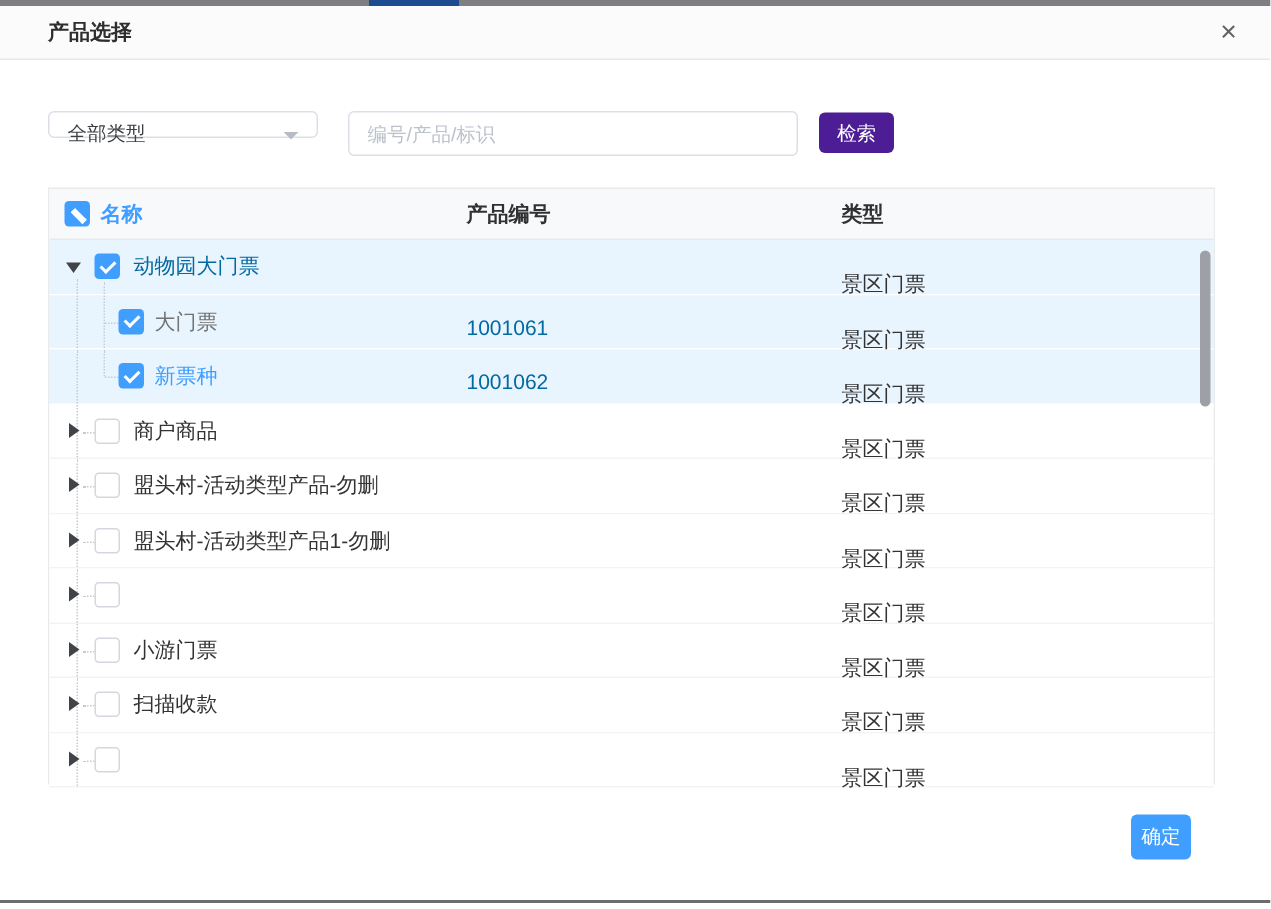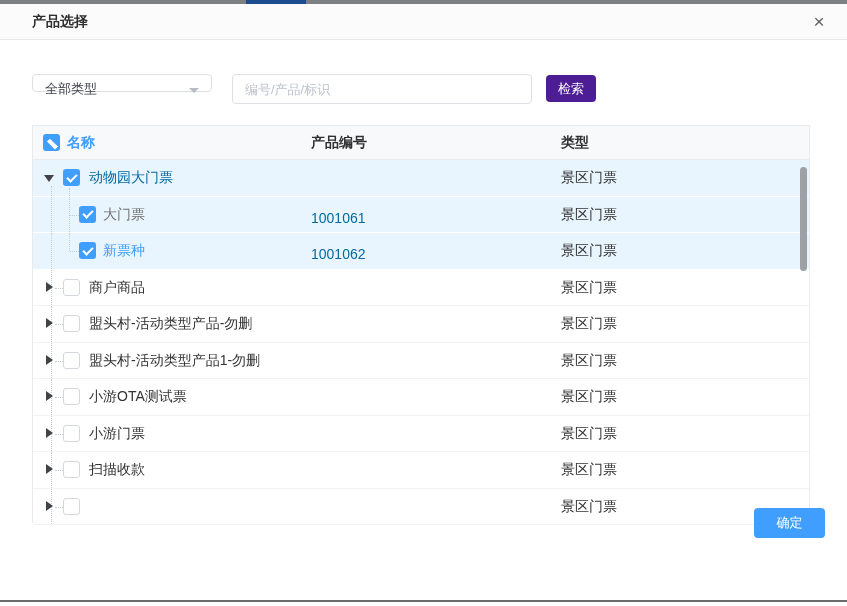--- a/index.html
+++ b/index.html
@@ -40,21 +40,21 @@
   .thead{position:relative;height:33px;background:#f8f9fb;border-bottom:1px solid #e9eaec;}
   .thead .h-name{position:absolute;left:34px;top:0;line-height:33px;font-size:14px;font-weight:bold;}
   .thead .h-code{position:absolute;left:278px;top:0;line-height:33px;font-size:14px;font-weight:bold;color:#303133;}
   .thead .h-type{position:absolute;left:528px;top:0;line-height:33px;font-size:14px;font-weight:bold;color:#303133;}
 
   .tbody{position:relative;}
   .row{position:relative;height:36.5px;box-sizing:border-box;border-bottom:1px solid #f1f3f5;background:#fff;}
   .row.hl{background:#e8f4fe;border-bottom:1px solid #ffffff;}
   .cell-name{position:absolute;top:0;line-height:35px;font-size:14px;color:#333;white-space:nowrap;}
   .cell-code{position:absolute;left:278px;top:4px;line-height:35px;font-size:14px;color:#0369a1;}
-  .cell-type{position:absolute;left:528px;top:0;line-height:35px;font-size:14px;color:#333;}
+  .cell-type{position:absolute;left:528px;top:12px;line-height:35px;font-size:14px;color:#333;}
 
   
   .caret-exp{position:absolute;left:11px;top:15px;width:0;height:0;cursor:pointer;
     border-left:5px solid transparent;border-right:5px solid transparent;border-top:7px solid #404347;}
   .caret-col{position:absolute;left:13px;top:12px;width:0;height:0;cursor:pointer;
     border-top:5px solid transparent;border-bottom:5px solid transparent;border-left:7px solid #404347;}
 
   
   .cb{position:absolute;top:9px;width:17px;height:17px;box-sizing:border-box;border-radius:3px;
     background:#fff;border:1px solid #d4d7de;cursor:pointer;}
@@ -70,21 +70,21 @@
   .v50{left:18px;top:0;bottom:0;}
   .v68{left:36px;top:0;bottom:0;}
   .hstub{position:absolute;height:0;border-top:1px dotted #c6cad1;top:18px;}
   .hstub.s0{left:22px;width:8px;}
   .hstub.s1{left:37px;width:9px;}
 
   
   .scroll-thumb{position:absolute;right:2px;top:41px;width:7px;height:104px;border-radius:4px;background:#9da0a5;cursor:pointer;}
 
   
-  .confirm-btn{position:absolute;left:754px;top:508px;width:71px;height:30px;}
+  .confirm-btn{position:absolute;left:754px;top:543px;width:40px;height:30px;}
 </style>
 </head>
 <body>
 
 <div class="top-strip"></div>
 <div class="top-strip-accent"></div>
 
 <div class="modal-header">
   <span class="modal-title">产品选择</span>
   <span class="close-x">×</span>
@@ -155,21 +155,20 @@
         <div class="caret-col"></div>
         <div class="cb l0"></div>
         <div class="cell-name" style="left: 56px;">盟头村-活动类型产品1-勿删</div>
         <div class="cell-type">景区门票</div>
       </div>
       <div class="row">
         <div class="vline v50"></div>
         <div class="hstub s0"></div>
         <div class="caret-col"></div>
         <div class="cb l0"></div>
-        <div class="cell-name" style="left: 56px;">小游OTA测试票</div>
         <div class="cell-type">景区门票</div>
       </div>
       <div class="row">
         <div class="vline v50"></div>
         <div class="hstub s0"></div>
         <div class="caret-col"></div>
         <div class="cb l0"></div>
         <div class="cell-name" style="left: 56px;">小游门票</div>
         <div class="cell-type">景区门票</div>
       </div>

